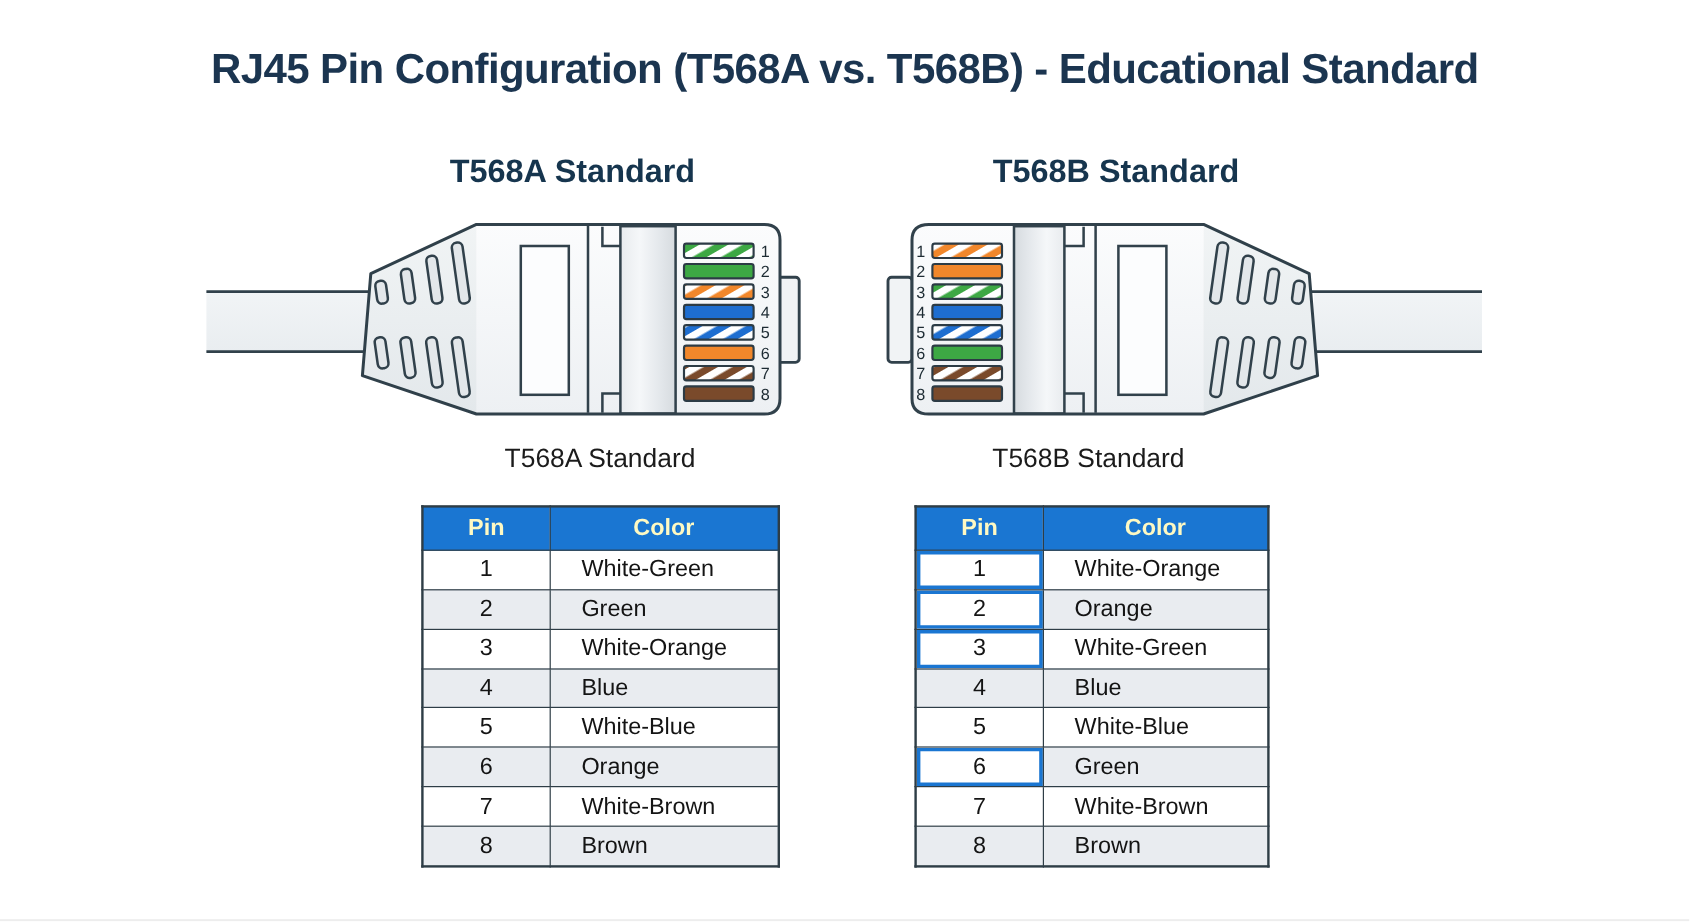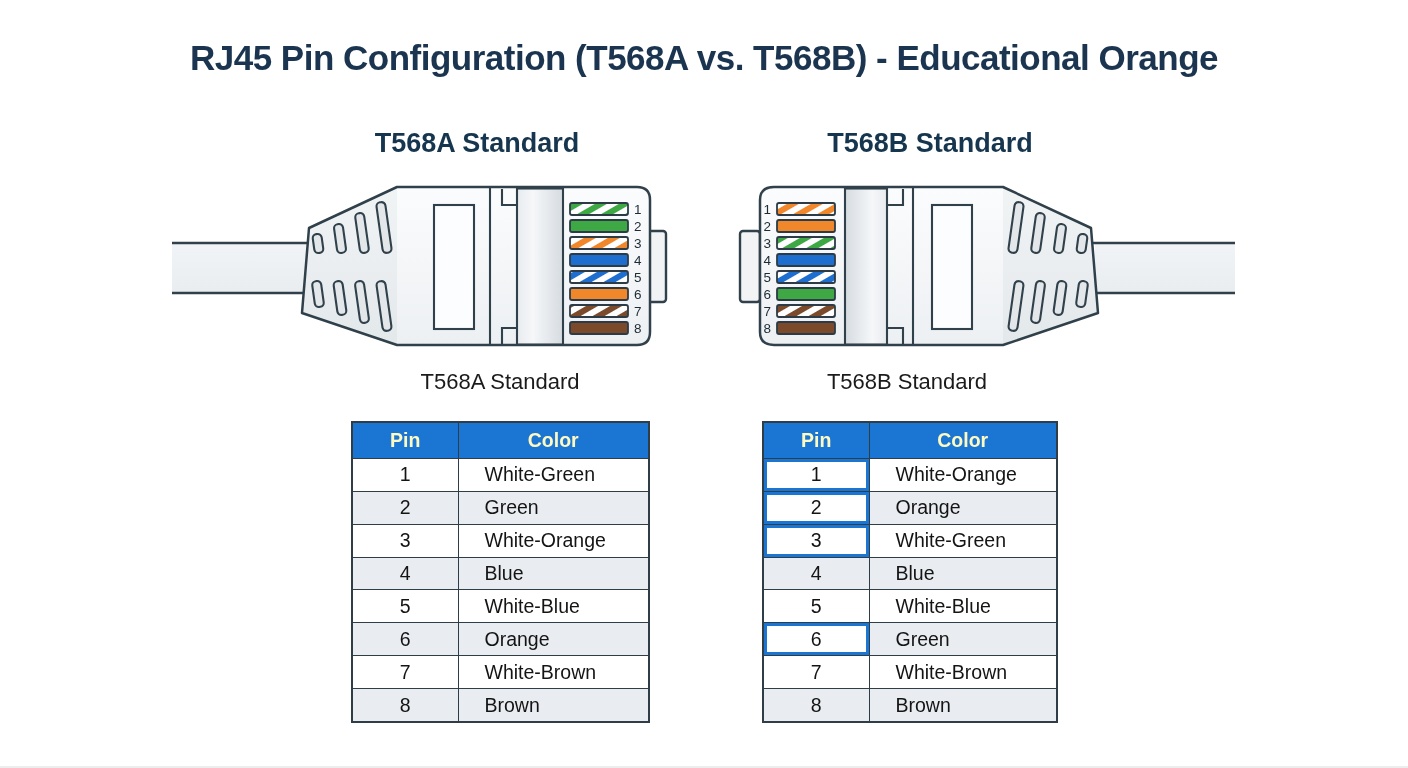--- a/index.html
+++ b/index.html
@@ -68,21 +68,21 @@
       </linearGradient>
       <linearGradient id="panelGradR" x1="1" y1="0" x2="0" y2="0">
         <stop offset="0" stop-color="#e8ebee"></stop>
           <stop offset="0.35" stop-color="#f5f7f9"></stop>
         <stop offset="0.75" stop-color="#e2e6ea"></stop>
           <stop offset="1" stop-color="#d6dbdf"></stop>
       </linearGradient>
     </defs>
   </svg>
 
-  <div class="title">RJ45 Pin Configuration (T568A vs. T568B) - Educational Orange</div>
+  <div class="title">RJ45 Pin Configuration (T568A vs. T568B) - Educational Standard</div>
 
   <div class="sec-heading" id="heading-a">T568A Standard</div>
   <div class="sec-heading" id="heading-b">T568B Standard</div>
 
   <svg class="connector-svg" id="connector-a" viewBox="165 180 510 175">
     <g>
       <rect x="172" y="243" width="137" height="50" fill="url(#cableGrad)"></rect>
       <path d="M172,243 H310 M172,293 H310" stroke="#31414b" stroke-width="2.4" fill="none"></path>
     </g>
     <rect x="646" y="231" width="20" height="71" rx="3" fill="#f1f3f5" stroke="#31414b" stroke-width="2.4"></rect>

